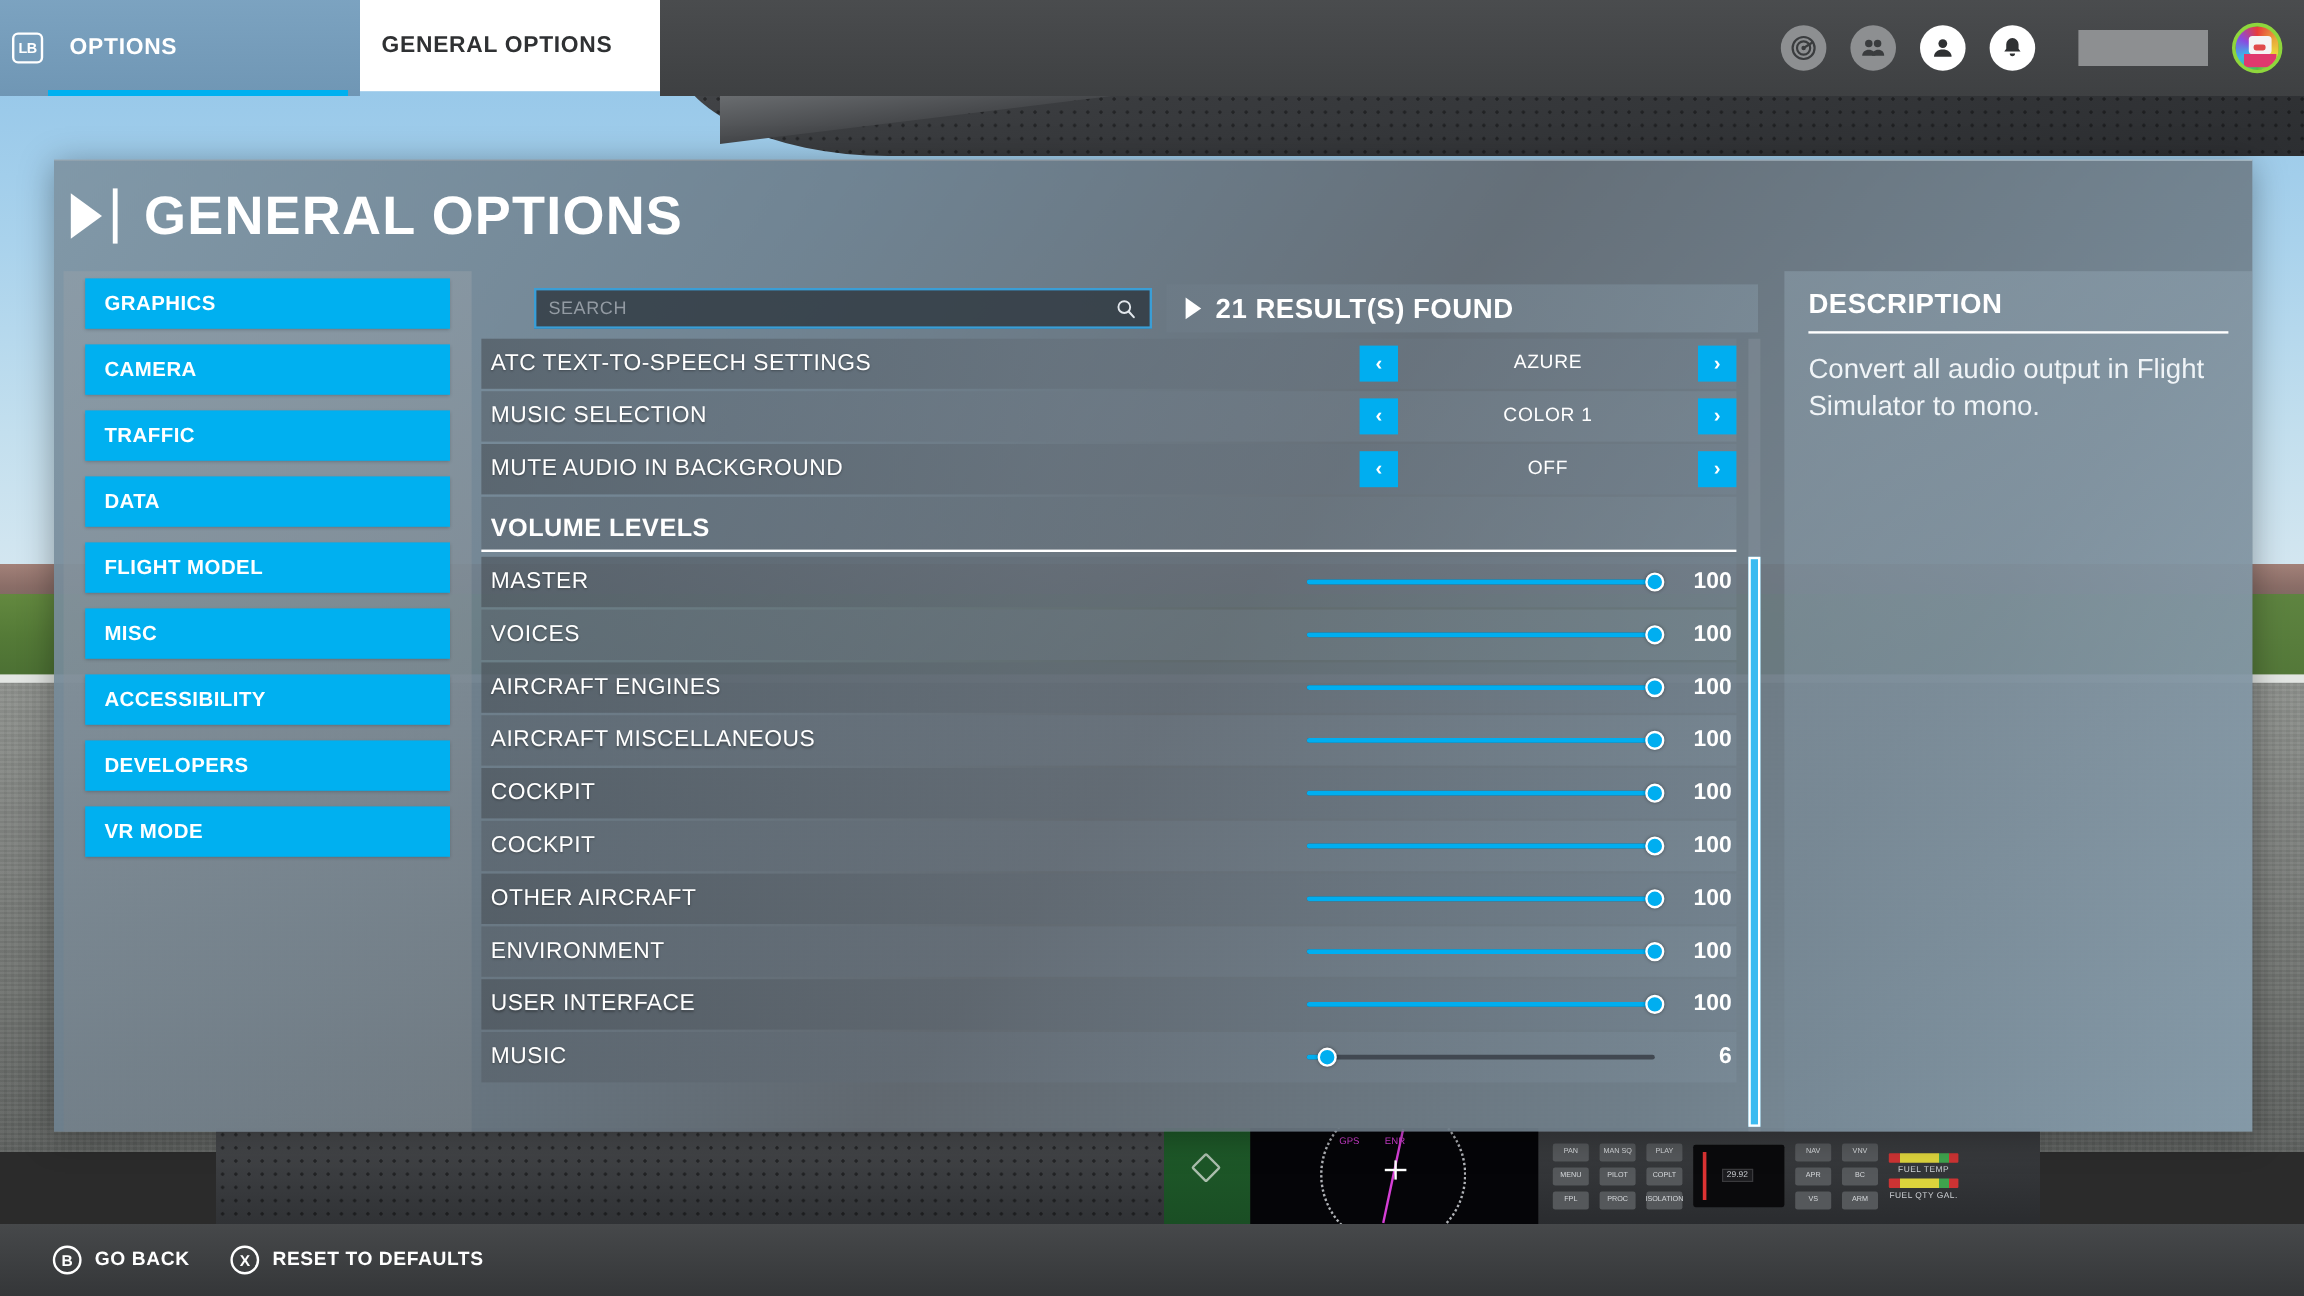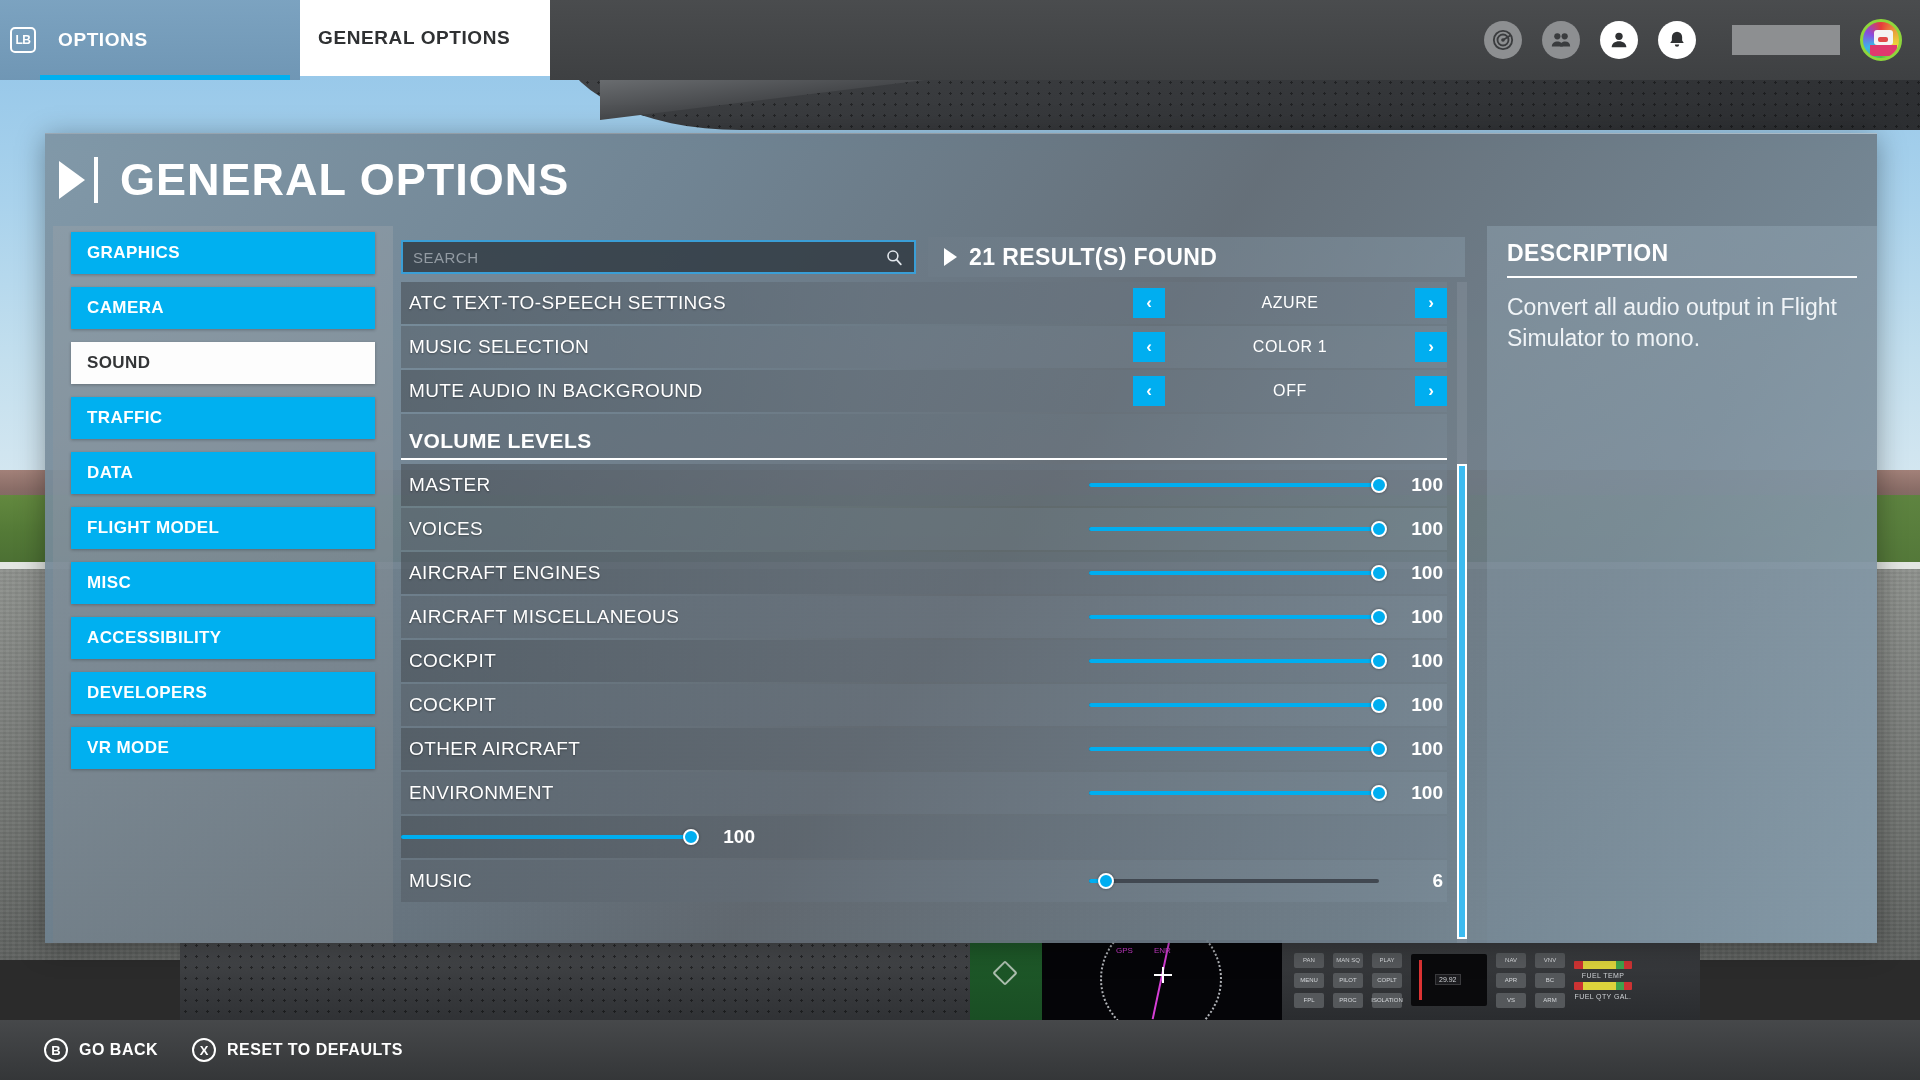--- a/index.html
+++ b/index.html
@@ -211,21 +211,21 @@
     color:#fff; font-size:17px; font-weight:bold; letter-spacing:.4px;
     box-shadow:0 1px 3px rgba(0,0,0,.25);
   }
   .side-item.active { background:#fdfdfd; color:#333537; }
 
   
   #center { flex:1; display:flex; flex-direction:column; padding:6px 0 0 8px; }
   #searchrow { display:flex; align-items:center; gap:12px; height:50px; padding-right:8px; }
   .search-wrap {
     width:515px; height:34px; background:rgba(44,52,60,.78);
-    border:2px solid #3a9ed6; display:flex; align-items:center; padding:0 10px;
+    border:2px solid #3a9ed6; display:flex; align-items:center; padding:0 10px;margin-left:44px;
   }
   .search-input {
     flex:1; background:transparent; border:none; outline:none;
     color:#d8dde2; font-size:15px; font-family:"Liberation Sans",sans-serif; letter-spacing:.5px;
   }
   .search-input::placeholder { color:#939ba3; }
   .results-bar {
     flex:1; height:40px; background:linear-gradient(90deg, rgba(110,124,136,.55), rgba(136,156,170,.45));
     display:flex; align-items:center; padding-left:16px; gap:12px;
   }
@@ -432,23 +432,20 @@
 
   <div id="panel-body">
 
     <div id="sidebar">
         <div class="side-item">
           <span>GRAPHICS</span>
         </div>
         <div class="side-item">
           <span>CAMERA</span>
         </div>
-        <div class="side-item active">
-          <span>SOUND</span>
-        </div>
         <div class="side-item">
           <span>TRAFFIC</span>
         </div>
         <div class="side-item">
           <span>DATA</span>
         </div>
         <div class="side-item">
           <span>FLIGHT MODEL</span>
         </div>
         <div class="side-item">
@@ -578,20 +575,21 @@
               <div class="row-label">ENVIRONMENT</div>
               <div class="slider-area">
                 <div class="slider-track">
                   <div class="slider-fill" style="width:100%"></div>
                   <div class="slider-knob" style="left:100%"></div>
                 </div>
                 <div class="slider-value">100</div>
               </div>
             </div>
             <div class="row">
+              <div class="row-label">USER INTERFACE</div>
               <div class="slider-area">
                 <div class="slider-track">
                   <div class="slider-fill" style="width:100%"></div>
                   <div class="slider-knob" style="left:100%"></div>
                 </div>
                 <div class="slider-value">100</div>
               </div>
             </div>
             <div class="row alt">
               <div class="row-label">MUSIC</div>

